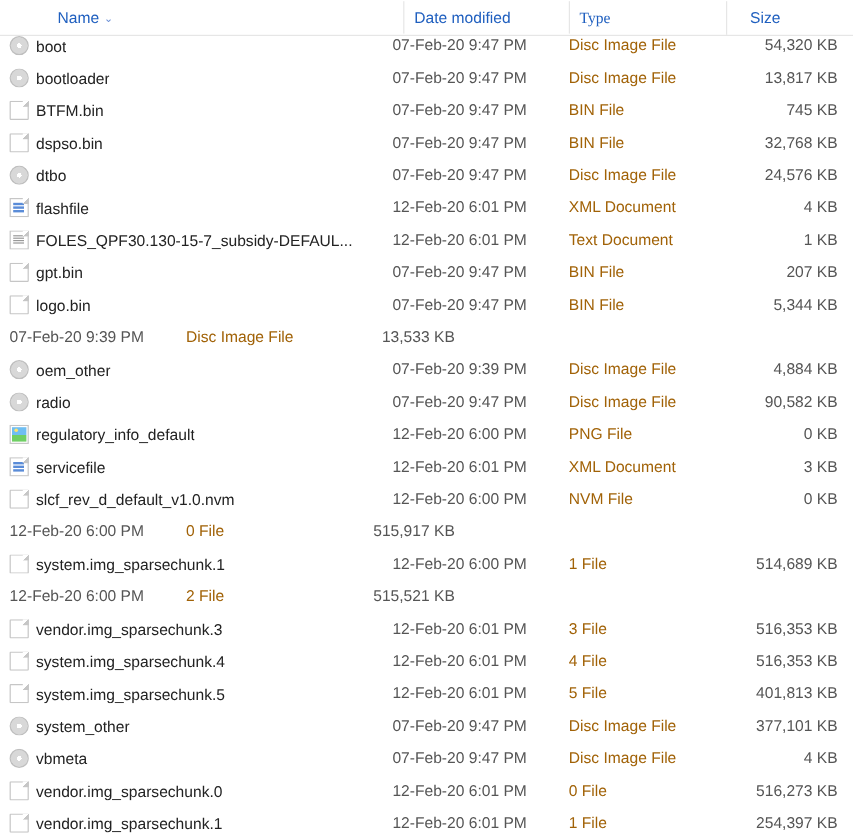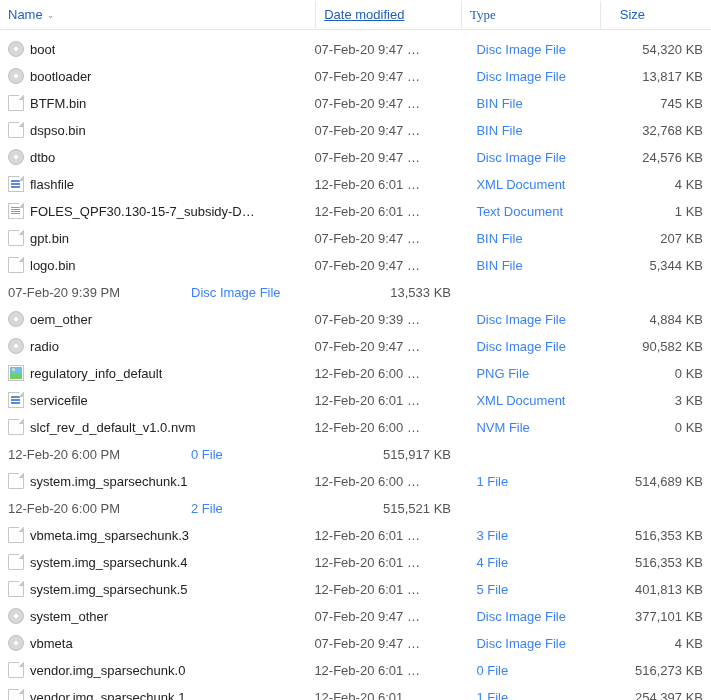--- a/index.html
+++ b/index.html
@@ -9,60 +9,60 @@
     font-size: 13px;
     background: #fff;
     color: #222;
     width: 711px;
   }
   .header {
     display: flex;
     border-bottom: 1px solid #e6e6e6;
     height: 30px;
     align-items: center;
+    padding-left: 40px;
   }
   .col-header {
     color: #1f5fbf;
     font-size: 13px;
     padding: 6px 8px;
     border-right: 1px solid #e6e6e6;
     white-space: nowrap;
     overflow: hidden;
     display: flex;
     align-items: center;
     gap: 4px;
   }
   .col-name { width: 319px; }
-  .col-date { width: 147px; text-decoration: underline; }
+  .col-date { width: 147px; }
   .col-type { width: 140px; font-family: Liberation Serif, serif; }
   .col-size { width: 100px; border-right: none; margin-left: 11px; }
   .chev { font-size: 9px; color: #6a8fd6; }
   .rows { }
   .row {
     display: flex;
     height: 27px;
-    align-items: flex-end;
-    gap: 36px;
+    align-items: flex-start;
   }
   .cell {
     padding: 0 8px;
     white-space: nowrap;
     overflow: hidden;
     text-overflow: ellipsis;
     color: #444;
   }
   .cell-name {
     width: 319px;
     display: flex;
     align-items: center;
     gap: 6px;
     color: #222;
   }
   .cell-date { width: 147px; color: #555; }
-  .cell-type { width: 140px; color: #3b82f6; margin-top: 17px; }
+  .cell-type { width: 140px; color: #a16207; }
   .cell-size { width: 100px; text-align: right; color: #555; }
   .icon {
     width: 16px;
     height: 16px;
     flex: 0 0 16px;
     display: inline-block;
     position: relative;
   }
   
   .ico-file {
@@ -315,21 +315,21 @@
       <div class="cell cell-size">514,689 KB</div>
     </div>
     <div class="row">
       <div class="cell cell-date">12-Feb-20 6:00 PM</div>
       <div class="cell cell-type">2 File</div>
       <div class="cell cell-size">515,521 KB</div>
     </div>
     <div class="row">
       <div class="cell cell-name">
         <span class="icon ico-file"></span>
-        <span class="fname">vbmeta.img_sparsechunk.3</span>
+        <span class="fname">vendor.img_sparsechunk.3</span>
       </div>
       <div class="cell cell-date">12-Feb-20 6:01 PM</div>
       <div class="cell cell-type">3 File</div>
       <div class="cell cell-size">516,353 KB</div>
     </div>
     <div class="row">
       <div class="cell cell-name">
         <span class="icon ico-file"></span>
         <span class="fname">system.img_sparsechunk.4</span>
       </div>

